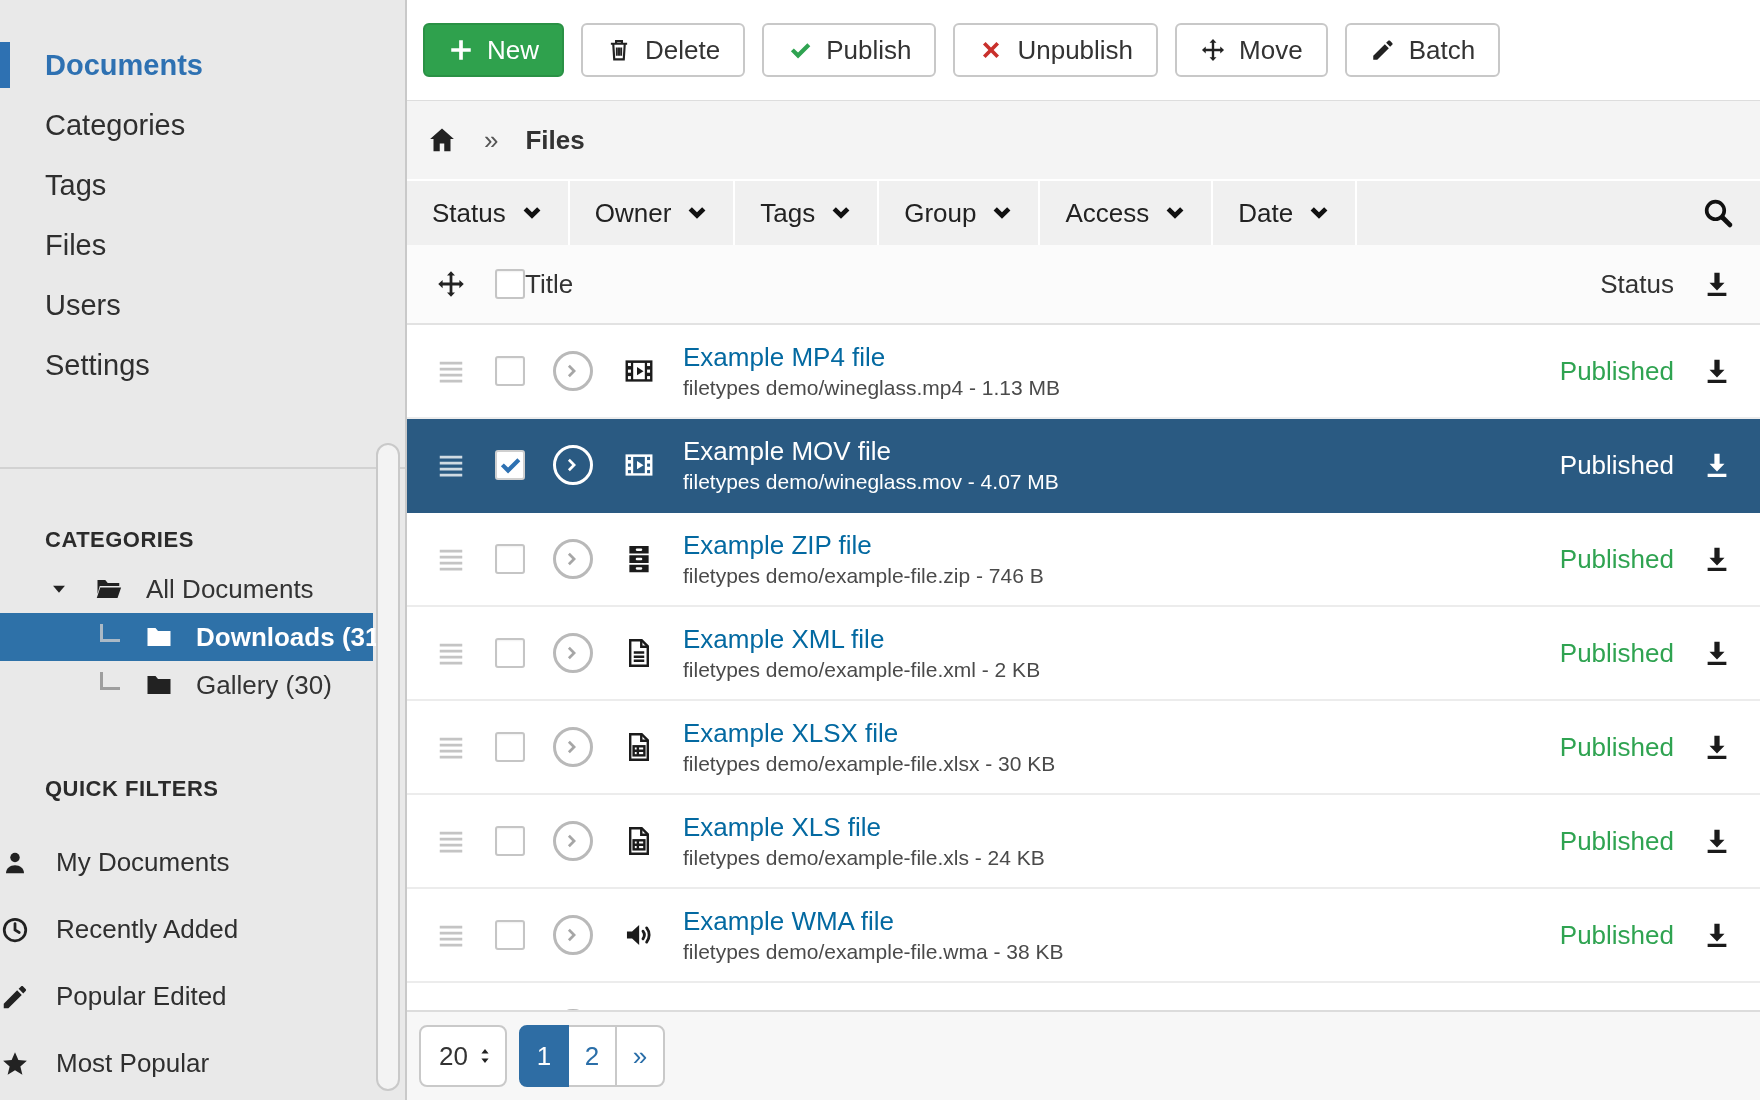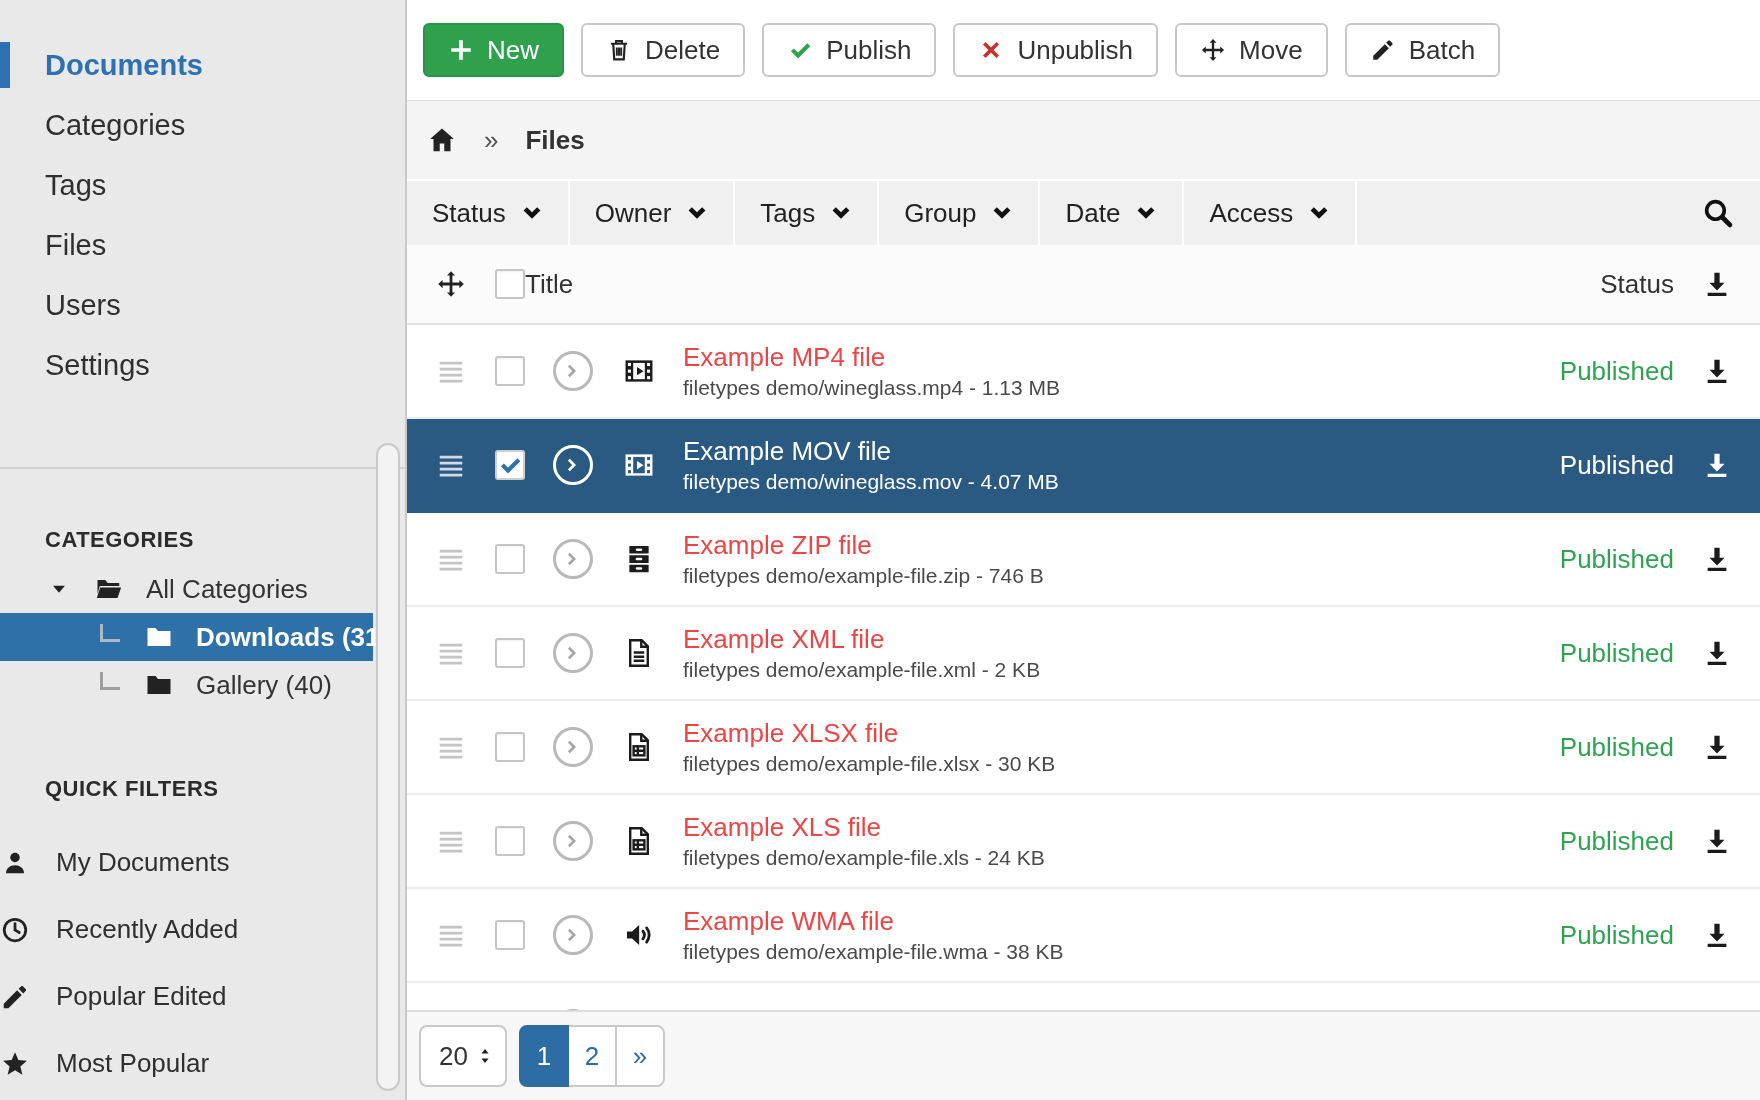--- a/index.html
+++ b/index.html
@@ -71,21 +71,21 @@
 
   .tbody{flex:1;overflow:hidden}
   .row{height:94px;display:flex;align-items:center;padding-left:26px;border-bottom:2px solid #ececec;background:var(--row-bg);box-sizing:border-box}
   .drag{width:36px;display:flex;justify-content:center}
   .drag .ic{width:34px;height:30px;color:#c4c4c4}
   .expand{width:40px;height:40px;border:3px solid #b9b9b9;border-radius:50%;margin-left:28px;display:flex;align-items:center;justify-content:center;box-sizing:border-box;flex:none}
   .expand .ic{width:20px;height:20px;color:#a6a6a6}
   .ficon{width:36px;margin-left:28px;display:flex;justify-content:center}
   .ficon .ic{width:34px;height:34px;color:#1b1b1b}
   .rtext{margin-left:26px;display:flex;flex-direction:column;min-width:0}
-  .rtitle{font-size:26px;line-height:33px;color:#ef4444;white-space:nowrap}
+  .rtitle{font-size:26px;line-height:33px;color:#0369a1;white-space:nowrap}
   .rmeta{font-size:21px;line-height:27px;color:#4a4a4a;margin-top:0;white-space:nowrap}
   .rstatus{margin-left:auto;width:220px;text-align:right;font-size:26px;color:var(--success)}
   .rdl{width:86px;display:flex;justify-content:center}
   .rdl .ic{width:30px;height:30px;color:#1b1b1b}
   .row.selected{--row-bg:var(--row-selected);border-bottom-color:var(--row-selected)}
   .row.selected .rtitle,.row.selected .rmeta,.row.selected .rstatus{color:#fff}
   .row.selected .drag .ic{color:rgba(255,255,255,.78)}
   .row.selected .expand{border-color:#fff}
   .row.selected .expand .ic{color:#fff}
   .row.selected .ficon .ic{color:#fff}
@@ -129,35 +129,35 @@
   <div class="section-h" data-interactable="false">CATEGORIES</div>
   <div class="cat-list" data-interactable="false">
       <div class="cat-item lvl0" data-interactable="true">
         <svg viewBox="0 0 24 24" fill="currentColor" class="ic caret" data-interactable="true">
           <path d="M5.5 8.5h13L12 16z"></path>
         </svg>
         <svg viewBox="0 0 24 24" fill="currentColor" class="ic foldic" data-interactable="false">
           <path d="M2.8 4.8h6.2l2 2.4h9.2v2.4H4.6L2.8 16z"></path>
           <path d="M5 10.8h16.7l-2.9 8.4H2.2z"></path>
         </svg>
-        <span class="cat-label" data-interactable="false">All Categories</span>
+        <span class="cat-label" data-interactable="false">All Documents</span>
       </div>
       <div class="cat-item lvl1 selected" data-interactable="true">
         <span class="elbow" data-interactable="false"></span>
         <svg viewBox="0 0 24 24" fill="currentColor" class="ic foldic" data-interactable="false">
           <path d="M2.8 4.8h6.4l2 2.4h10v12H2.8z"></path>
         </svg>
         <span class="cat-label" data-interactable="false">Downloads (31)</span>
       </div>
       <div class="cat-item lvl1" data-interactable="true">
         <span class="elbow" data-interactable="false"></span>
         <svg viewBox="0 0 24 24" fill="currentColor" class="ic foldic" data-interactable="false">
           <path d="M2.8 4.8h6.4l2 2.4h10v12H2.8z"></path>
         </svg>
-        <span class="cat-label" data-interactable="false">Gallery (40)</span>
+        <span class="cat-label" data-interactable="false">Gallery (30)</span>
       </div>
     </div>
   <div class="section-h" style="margin-top:65px" data-interactable="false">QUICK FILTERS</div>
   <div class="qf-list" data-interactable="false">
       <div class="qf-item" data-interactable="true">
         <svg viewBox="0 0 24 24" fill="currentColor" class="ic " data-interactable="false">
           <circle cx="12" cy="7.6" r="3.8"></circle>
           <path d="M4.8 20.2c0-4 3.2-6.4 7.2-6.4s7.2 2.4 7.2 6.4z"></path>
         </svg>
         <span class="qf-label" data-interactable="false">My Documents</span>
@@ -254,27 +254,27 @@
           <path d="M2.8 9.2l3.6-3.6L12 11.2l5.6-5.6 3.6 3.6L12 18.4z"></path>
         </svg>
       </div>
       <div class="f-cell" data-interactable="true">
         <span data-interactable="false">Group</span>
         <svg viewBox="0 0 24 24" fill="currentColor" class="ic chev" data-interactable="false">
           <path d="M2.8 9.2l3.6-3.6L12 11.2l5.6-5.6 3.6 3.6L12 18.4z"></path>
         </svg>
       </div>
       <div class="f-cell" data-interactable="true">
-        <span data-interactable="false">Date</span>
+        <span data-interactable="false">Access</span>
         <svg viewBox="0 0 24 24" fill="currentColor" class="ic chev" data-interactable="false">
           <path d="M2.8 9.2l3.6-3.6L12 11.2l5.6-5.6 3.6 3.6L12 18.4z"></path>
         </svg>
       </div>
       <div class="f-cell" data-interactable="true">
-        <span data-interactable="false">Access</span>
+        <span data-interactable="false">Date</span>
         <svg viewBox="0 0 24 24" fill="currentColor" class="ic chev" data-interactable="false">
           <path d="M2.8 9.2l3.6-3.6L12 11.2l5.6-5.6 3.6 3.6L12 18.4z"></path>
         </svg>
       </div>
       <div class="f-search" data-interactable="true">
         <svg viewBox="0 0 24 24" fill="currentColor" class="ic " data-interactable="false">
           <circle cx="10.2" cy="10.2" r="6.2" fill="none" stroke="currentColor" stroke-width="2.6"></circle>
           <path fill="none" stroke="currentColor" stroke-width="3.4" stroke-linecap="round" d="M15.2 15.2l5.2 5.2"></path>
         </svg>
       </div>

